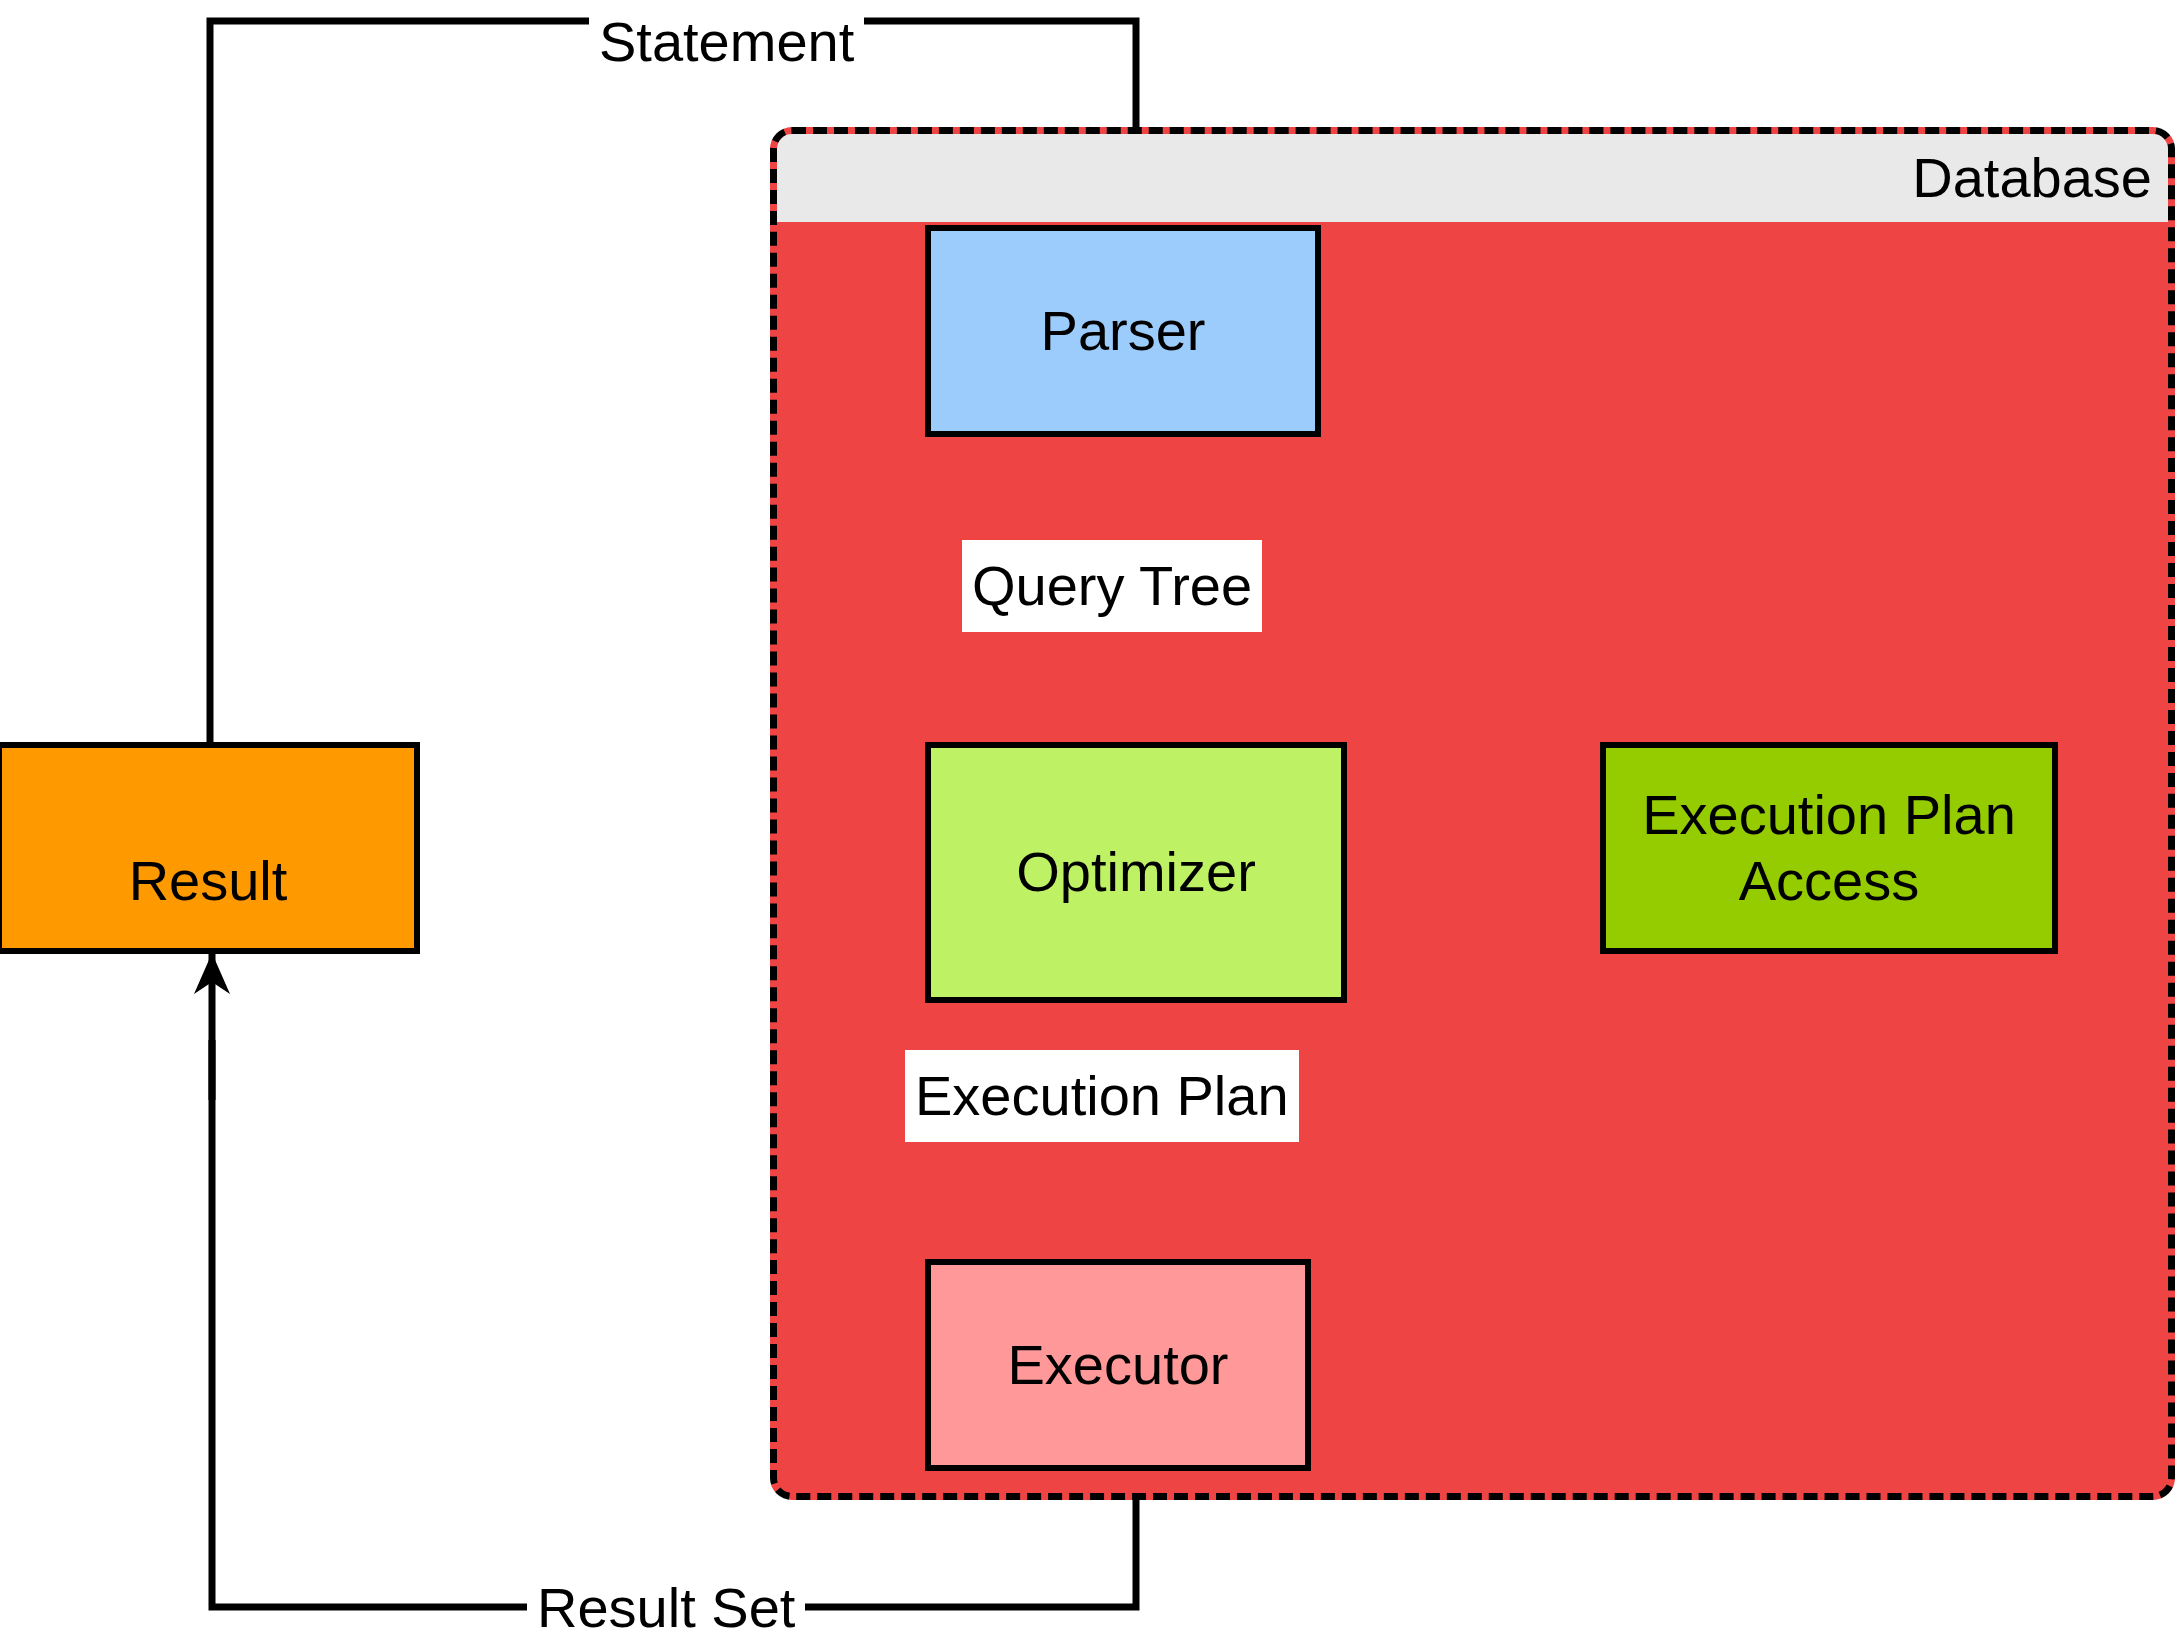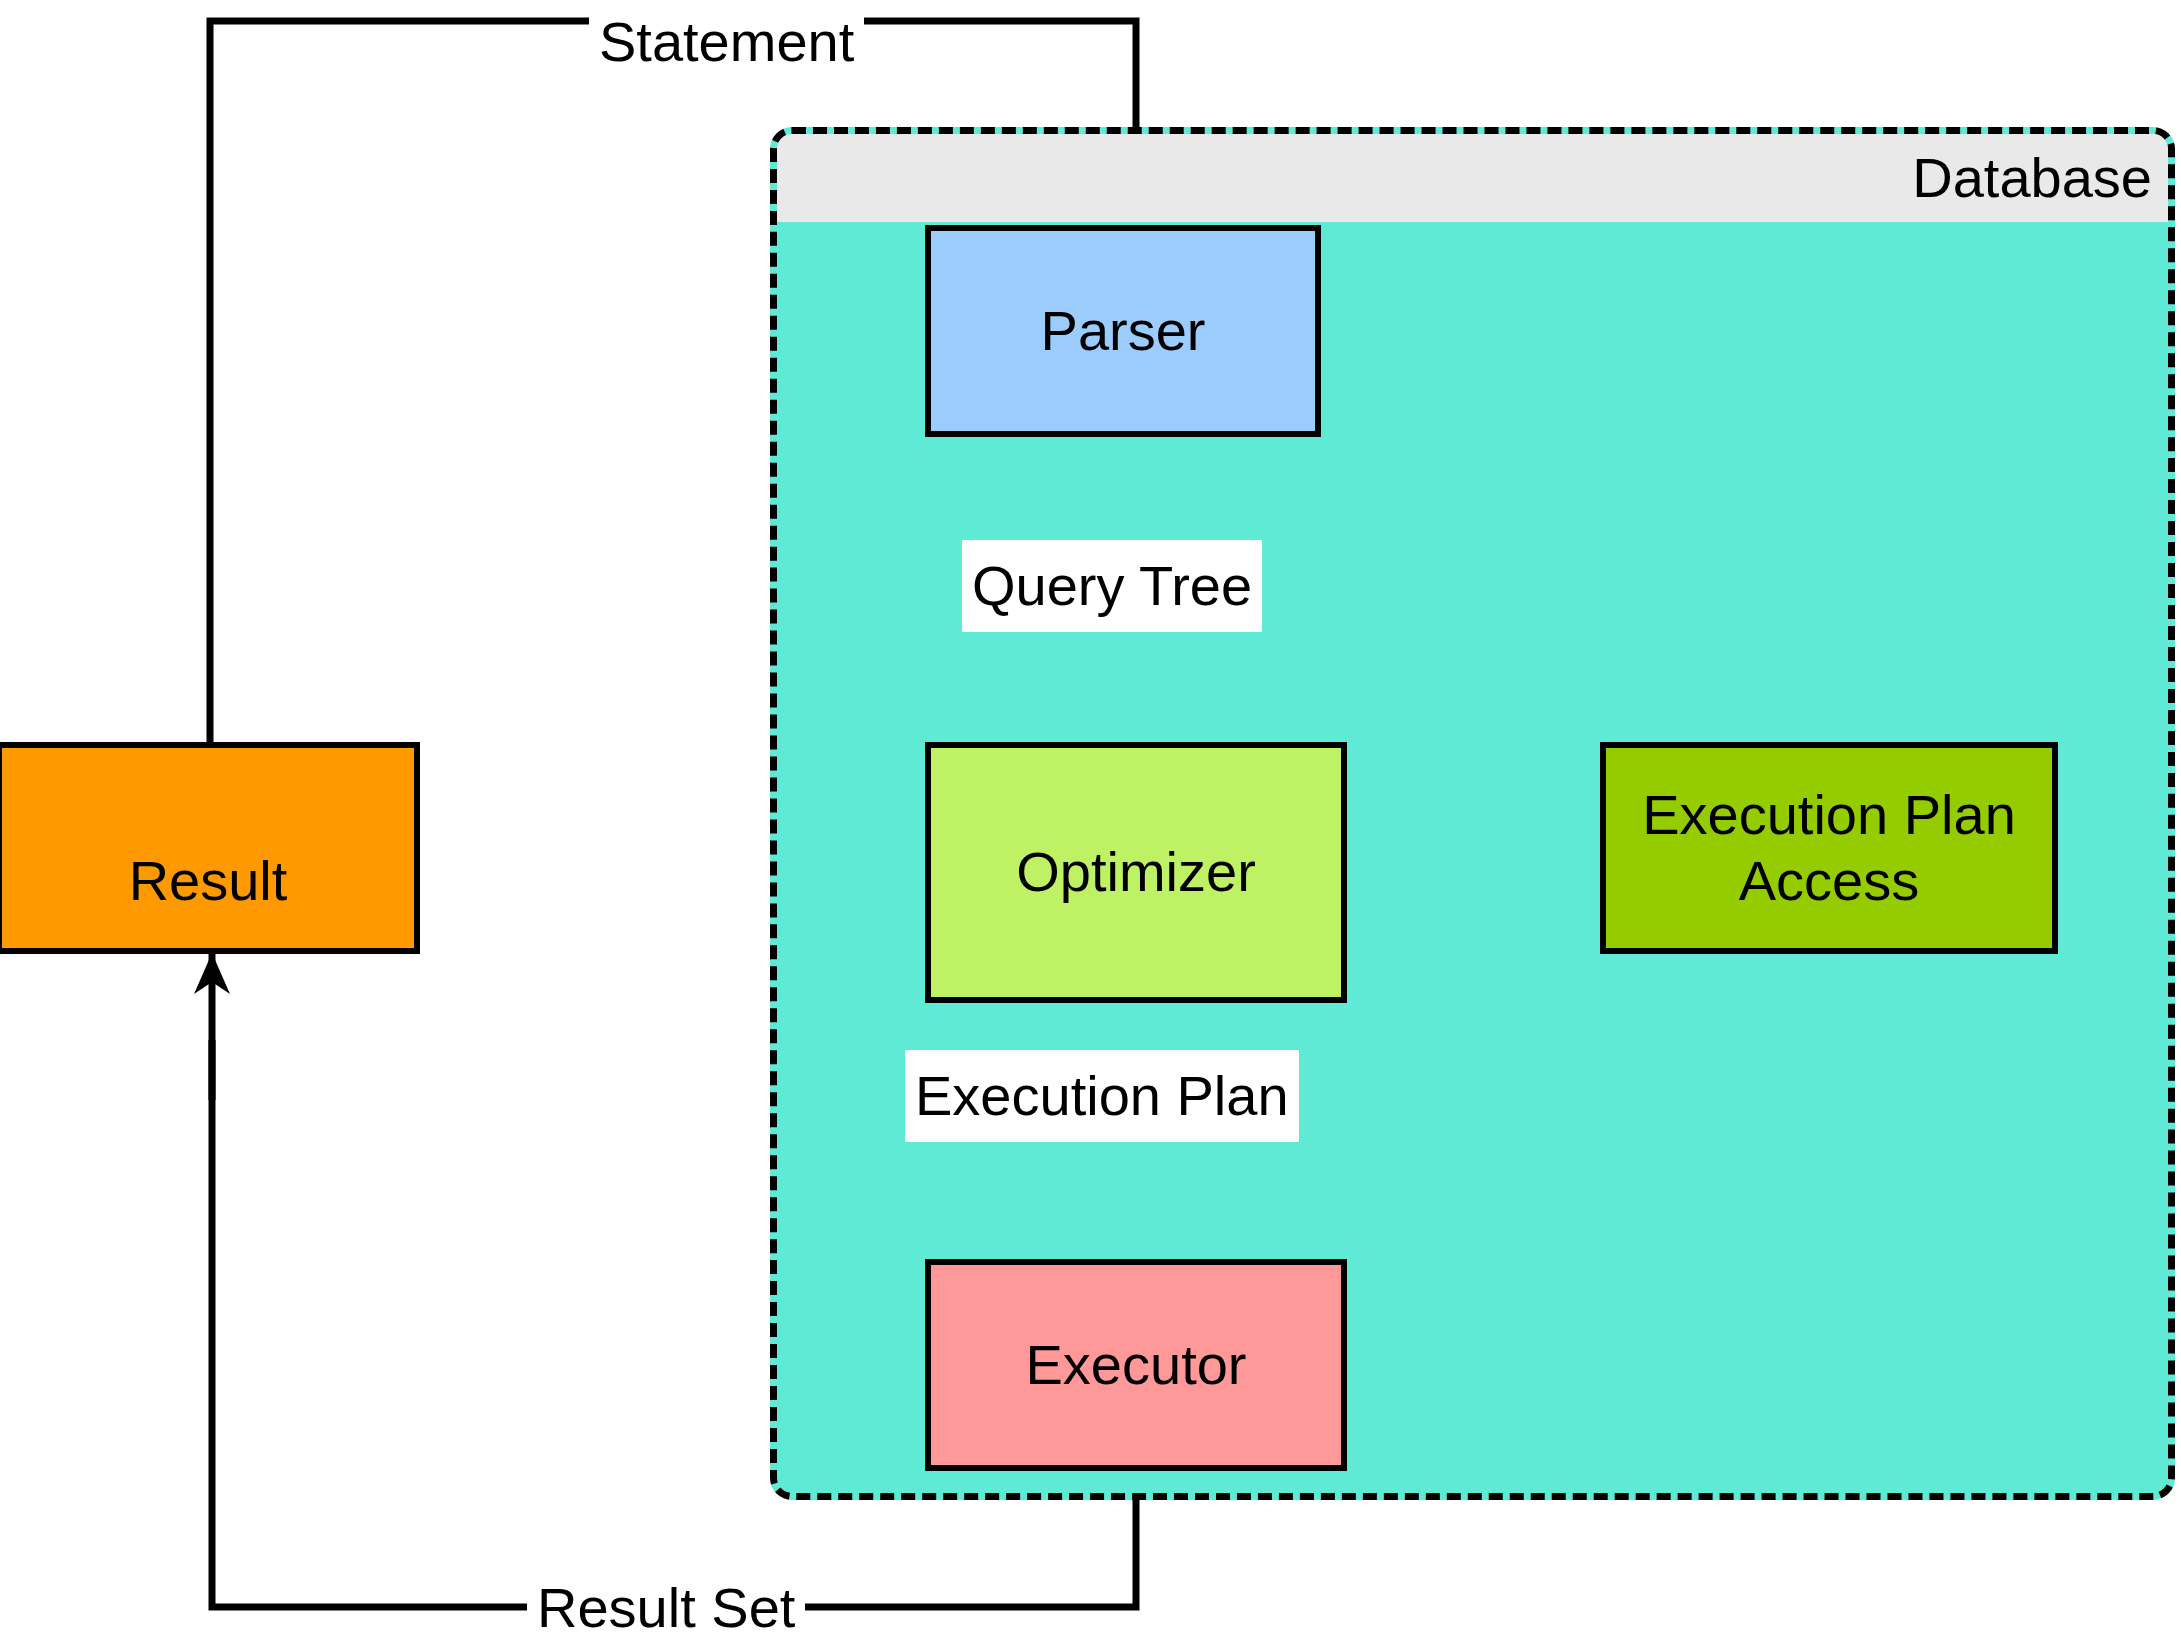--- a/index.html
+++ b/index.html
@@ -29,21 +29,21 @@
   
   .container-box {
     position: absolute;
     left: 770px;
     top: 127px;
     width: 1405px;
     height: 1373px;
     box-sizing: border-box;
     border: 7px dashed #000000;
     border-radius: 22px;
-    background: #5eead4;
+    background: #ef4444;
     overflow: hidden;
   }
   .container-header {
     position: absolute;
     left: 0;
     top: 0;
     right: 0;
     height: 88px;
     background: #e9e9e9;
     display: flex;
@@ -68,21 +68,21 @@
     align-items: center;
     justify-content: center;
     text-align: center;
     color: #000000;
     font-size: 56px;
     line-height: 1.18;
     padding: 4px 10px;
   }
   .node-parser { left: 925px;  top: 225px;  width: 396px; height: 212px; background: #9CCCFC; }
   .node-optimizer { left: 925px; top: 742px; width: 422px; height: 261px; background: #bef264; }
-  .node-executor { left: 925px; top: 1259px; width: 422px; height: 212px; background: #FF9999; }
+  .node-executor { left: 925px; top: 1259px; width: 386px; height: 212px; background: #FF9999; }
   .node-cache { left: 1600px; top: 742px; width: 458px; height: 212px; background: #94CC00; }
   .node-dal { left: -4px; top: 742px; width: 424px; height: 212px; background: #FF9900; }
 
   
   .edge-label {
     position: absolute;
     font-size: 56px;
     line-height: 1;
     color: #000000;
     background: #ffffff;

